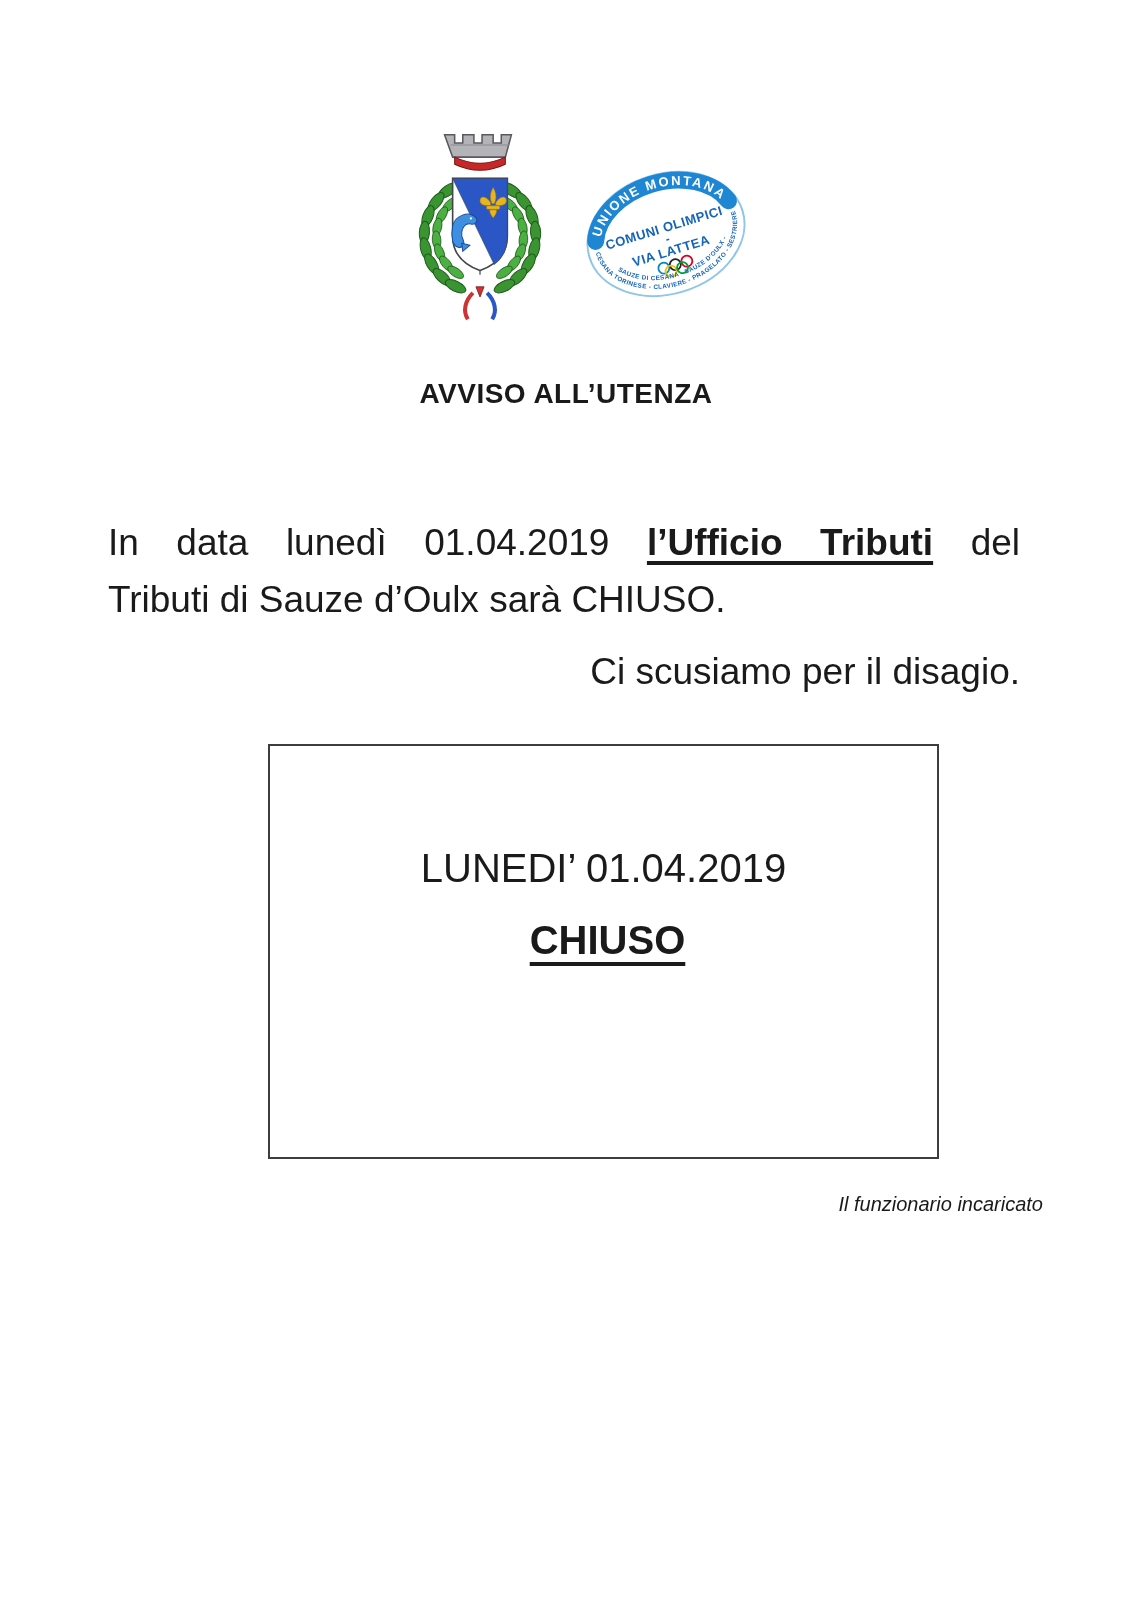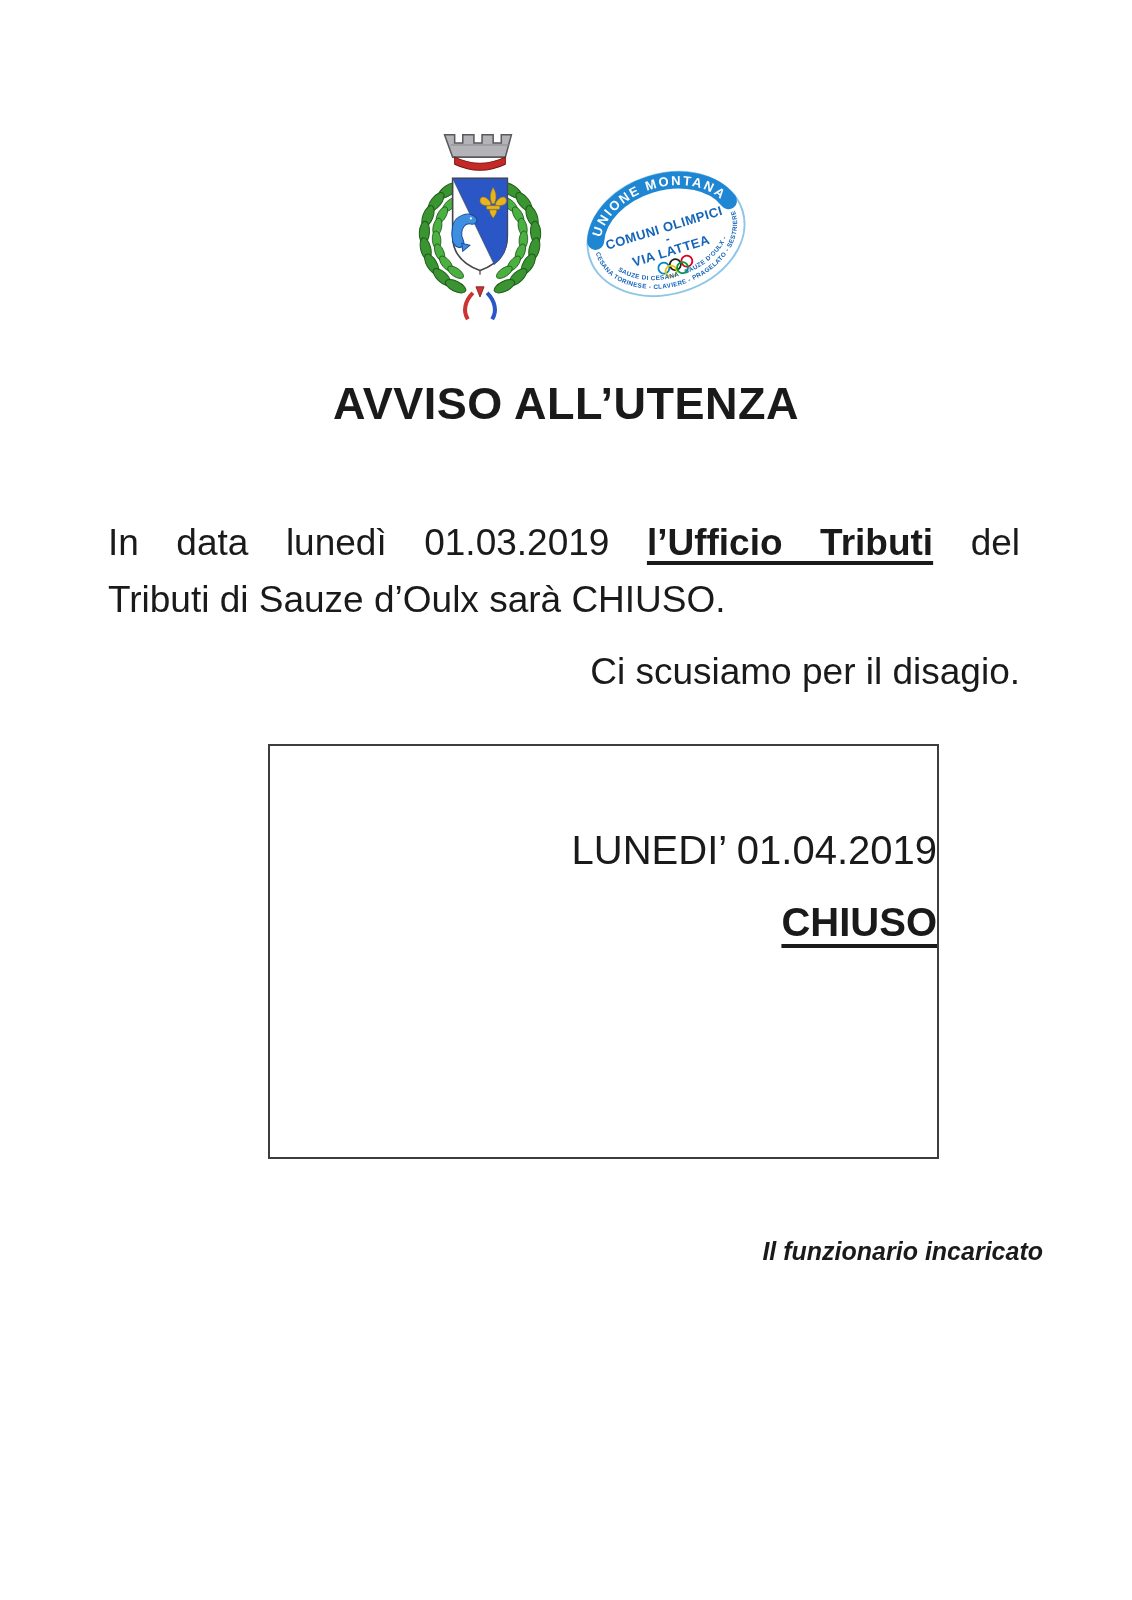--- a/index.html
+++ b/index.html
@@ -18,21 +18,21 @@
   .crest-wrap  { position: absolute; left: 404px; top: 122px; width: 152px; height: 204px; }
   .um-wrap     { position: absolute; left: 576px; top: 156px; width: 180px; height: 160px; }
   svg text { font-family: "Liberation Sans", "DejaVu Sans", sans-serif; }
 
   
   .title {
     position: absolute;
     left: 0; right: 0;
     top: 378px;
     text-align: center;
-    font-size: 45px;
+    font-size: 28px;
     font-weight: bold;
     letter-spacing: 0.5px;
   }
 
   
   .body-block {
     position: absolute;
     left: 108px;
     width: 912px;
     top: 514px;
@@ -62,43 +62,42 @@
   }
 
   
   .notice-box {
     position: absolute;
     left: 268px;
     top: 744px;
     width: 671px;
     height: 415px;
     border: 2px solid #3d3d3d;
-    padding-top: 68px;
-    text-align: right;
+    padding-top: 86px;
+    text-align: center;
   }
   .notice-box .box-line {
     font-size: 40px;
     line-height: 72px;
   }
   .notice-box .box-line.status {
     font-weight: bold;
     text-decoration: underline;
     text-decoration-thickness: 4px;
     text-underline-offset: 8px;
     margin-left: 8px;
   }
 
   
   .signature {
     position: absolute;
     right: 89px;
-    top: 1237px;
-    font-size: 25px;
+    top: 1193px;
+    font-size: 20px;
     font-style: italic;
-    font-weight: bold;
   }
 </style>
 </head>
 <body>
 
 <div class="page">
 
   <div class="crest-wrap">
     <svg viewBox="0 0 150 200" width="152" height="204">
       <defs>
@@ -218,21 +217,21 @@
           <textPath href="#arcInner" startOffset="50%" text-anchor="middle">SAUZE DI CESANA - SAUZE D'OULX -</textPath>
         </text>
       </g>
     </svg>
   </div>
 
   <h1 class="title">AVVISO ALL’UTENZA</h1>
 
   <div class="body-block">
     <div class="line-justify">
-      <span>In data lunedì 01.03.2019</span>
+      <span>In data lunedì 01.04.2019</span>
       <span class="emphasis">l’Ufficio Tributi</span>
       <span>del</span>
     </div>
     <div>Tributi di Sauze d’Oulx sarà CHIUSO.</div>
   </div>
 
   <div class="apology">Ci scusiamo per il disagio.</div>
 
   <div class="notice-box">
     <div class="box-line">LUNEDI’ 01.04.2019</div>

